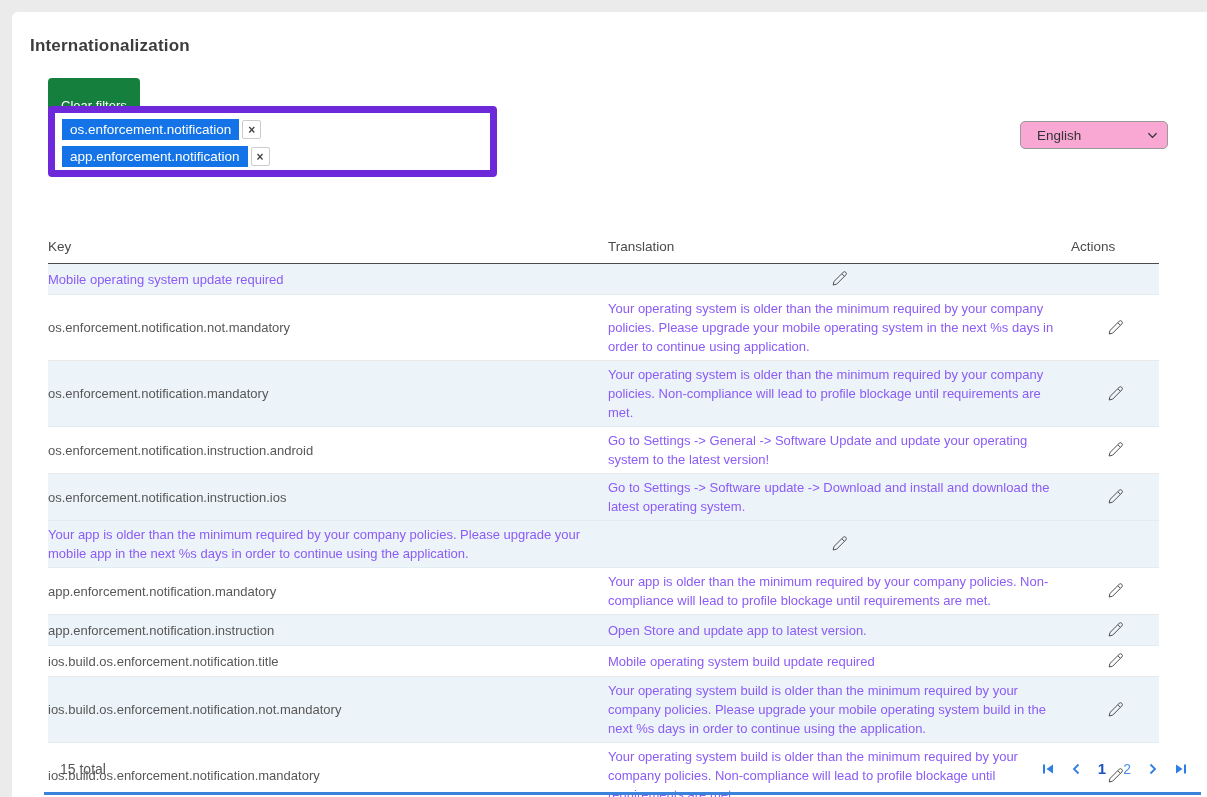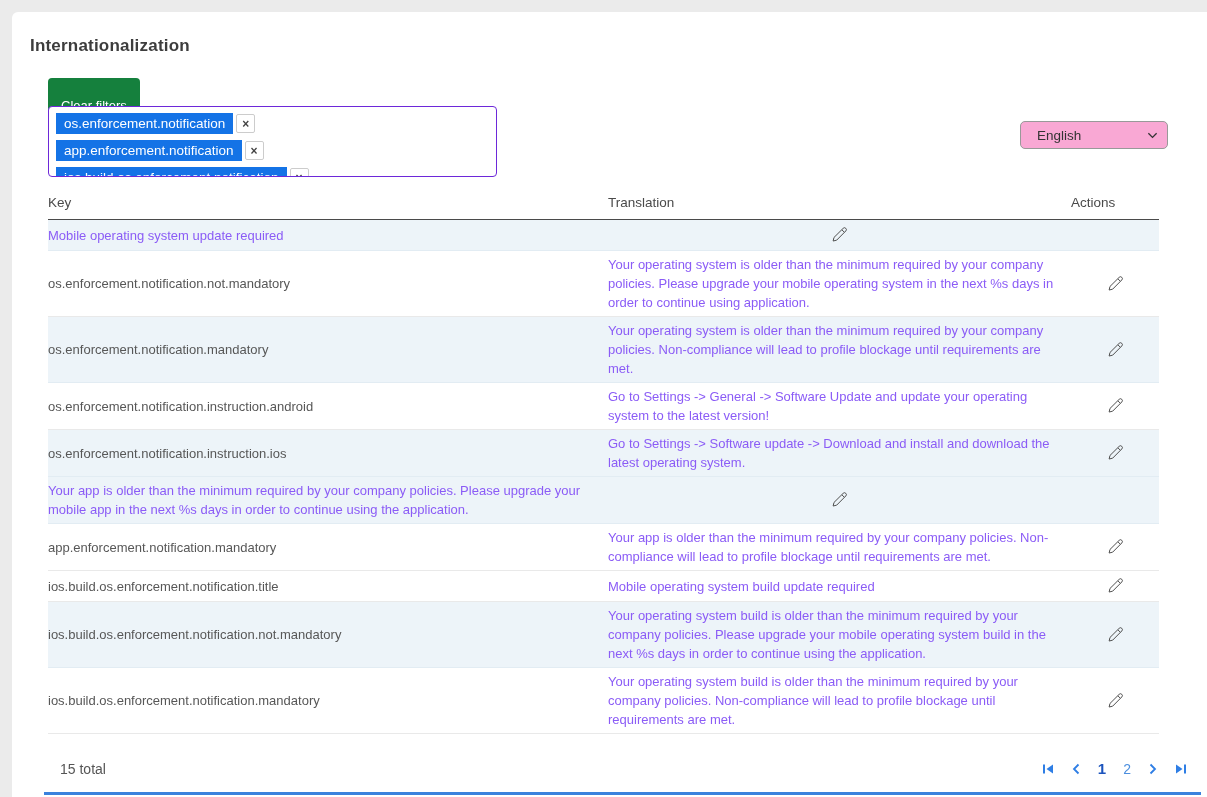--- a/index.html
+++ b/index.html
@@ -20,21 +20,21 @@
   }
   
   .clear-btn {
     position:absolute; left:36px; top:66px;
     background:#15803d; color:#fff; border:none; border-radius:4px;
     font-size:13px; padding:20px 13px; height:26px; cursor:pointer;
     font-family:inherit;
   }
   .filter-box {
     position:absolute; left:36px; top:94px; width:449px; height:71px;
-    background:#fff; border:1px solid #6d28d9; border-radius:4px;
+    background:#fff; border:7px solid #6d28d9; border-radius:4px;
     overflow:hidden; padding:6px 7px;
   }
   .tag-row { display:flex; align-items:center; margin-bottom:6px; height:21px; }
   .tag-label {
     background:#1473e6; color:#fff; font-size:13.5px; line-height:21px;
     padding:0 8px; white-space:nowrap;
   }
   .tag-x {
     display:inline-flex; align-items:center; justify-content:center;
     width:19px; height:19px; margin-left:3px;
@@ -46,21 +46,21 @@
     border:1px solid #999; border-radius:5px; background:#f9a8d4;
     display:flex; align-items:center; font-size:13.5px; color:#333;
     padding-left:16px; cursor:pointer;
   }
   .lang-select .chev { position:absolute; right:9px; top:8px; }
   
   .table { position:absolute; left:36px; top:183px; width:1111px; }
   .thead {
     display:grid; grid-template-columns:560px 1fr 88px;
     font-size:13.5px; color:#4a4a4a;
-    padding-bottom:9px; border-bottom:1px solid #4a4a4a;
+    padding-bottom:9px; border-bottom:1px solid #4a4a4a;margin-top:44px;
   }
   .thead .col-actions { }
   .trow {
     display:grid; grid-template-columns:560px 1fr 88px;
     align-items:center;
     font-size:13px; color:#575757;
     border-bottom:1px solid #e9e9e9;
     padding:4px 0;
   }
   .trow.striped { background:#edf4f9; border-bottom-color:#e2ecf3; }
@@ -210,20 +210,33 @@
       <button class="edit-btn">
         <span>
           <svg width="17" height="17" viewBox="0 0 24 24">
                   <path d="M17.2 3.3a2.6 2.6 0 0 1 3.7 3.7 L8 20 L3 21.2 L4.2 16.2 Z M15.5 5.5 l3.2 3.2" fill="none" stroke="#4d4d4d" stroke-width="1.4" stroke-linejoin="round"></path>
                 </svg>
         </span>
       </button>
     </div>
   </div>
 
+  <div class="trow striped">
+    <div class="cell key">app.enforcement.notification.instruction</div>
+    <div class="cell translation">Open Store and update app to latest version.</div>
+    <div class="cell actions">
+      <button class="edit-btn">
+        <span>
+          <svg width="17" height="17" viewBox="0 0 24 24">
+                  <path d="M17.2 3.3a2.6 2.6 0 0 1 3.7 3.7 L8 20 L3 21.2 L4.2 16.2 Z M15.5 5.5 l3.2 3.2" fill="none" stroke="#4d4d4d" stroke-width="1.4" stroke-linejoin="round"></path>
+                </svg>
+        </span>
+      </button>
+    </div>
+  </div>
 
   <div class="trow">
     <div class="cell key">ios.build.os.enforcement.notification.title</div>
     <div class="cell translation">Mobile operating system build update required</div>
     <div class="cell actions">
       <button class="edit-btn">
         <span>
           <svg width="17" height="17" viewBox="0 0 24 24">
                   <path d="M17.2 3.3a2.6 2.6 0 0 1 3.7 3.7 L8 20 L3 21.2 L4.2 16.2 Z M15.5 5.5 l3.2 3.2" fill="none" stroke="#4d4d4d" stroke-width="1.4" stroke-linejoin="round"></path>
                 </svg>

